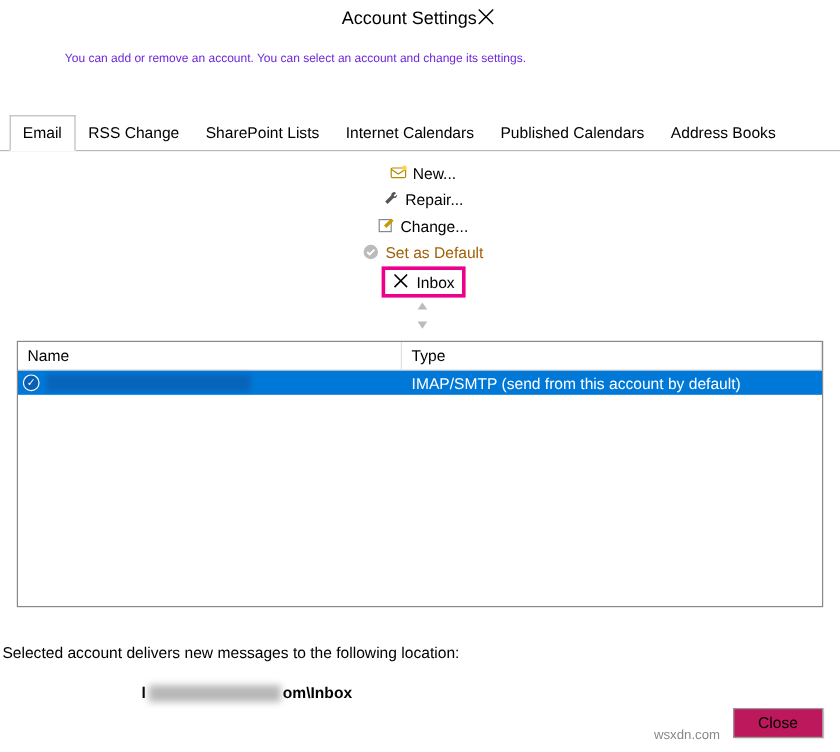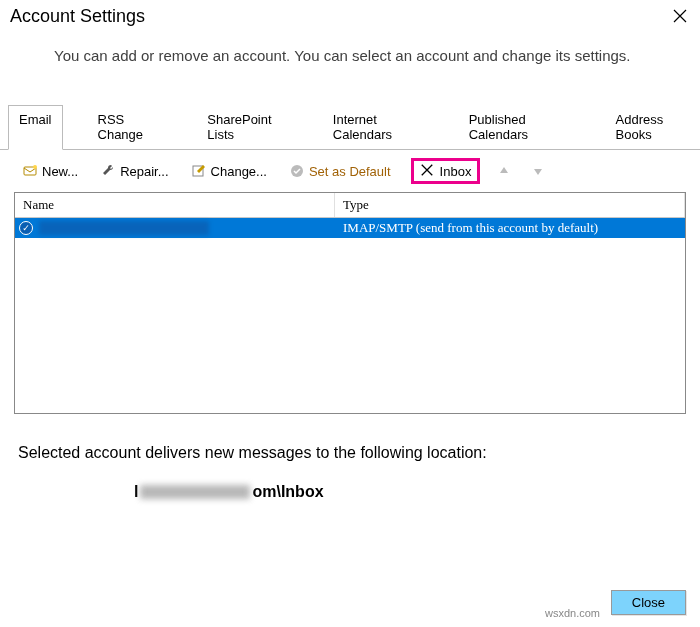--- a/index.html
+++ b/index.html
@@ -10,71 +10,71 @@
     background: #fff;
     color: #000;
     width: 700px;
     height: 627px;
     overflow: hidden;
     position: relative;
   }
   .titlebar {
     display: flex;
     align-items: center;
-    justify-content: space-between;
+    justify-content: center;
     padding: 6px 10px 2px 10px;
-    font-size: 18px;
+    font-size: 15px;
   }
   .close-x {
     width: 18px;
     height: 18px;
     font-size: 18px;
     text-align: center;
     line-height: 14px;
     cursor: pointer;
   }
   .header-block {
     padding: 14px 12px 36px 30px;
   }
   .header-title {
     font-weight: 700;
     color: #1b3a66;
     font-size: 14px;
   }
   .header-desc {
     padding-left: 24px;
     padding-top: 4px;
-    font-size: 15px;
-    color: #404040;
+    font-size: 10px;
+    color: #6d28d9;
   }
   .tabs {
     display: flex;
     padding-left: 8px;
     border-bottom: 1px solid #bbb;
     font-size: 13px;
     margin-top: 4px;
-    gap: 24px;
   }
   .tab {
     padding: 6px 10px 7px 10px;
     border: 1px solid transparent;
     cursor: pointer;
     position: relative;
     bottom: -1px;
   }
   .tab.active {
     border: 1px solid #bbb;
     border-bottom: 1px solid #fff;
     background: #fff;
   }
   .toolbar {
     display: flex;
     align-items: center;
     padding: 8px 14px 8px 18px;
-    gap: 14px;
+    gap: 2px;
+    flex-direction: column;
   }
   .tbtn {
     display: flex;
     align-items: center;
     gap: 4px;
     padding: 2px 4px;
     cursor: pointer;
     font-size: 13px;
   }
   .tbtn .ic {
@@ -93,21 +93,20 @@
     font-size: 13px;
     padding: 0 4px;
     cursor: pointer;
   }
   .table-wrap {
     margin: 0 14px;
     border: 1px solid #888;
     height: 222px;
     overflow: hidden;
     background: #fff;
-    font-family: Liberation Serif, serif;
   }
   .thead {
     display: flex;
     background: #fff;
     border-bottom: 1px solid #c8c8c8;
   }
   .th {
     padding: 4px 8px;
     border-right: 1px solid #e0e0e0;
     font-size: 13px;
@@ -147,22 +146,22 @@
   }
   .redact {
     height: 14px;
     background: #0a5fb3;
     flex: 1;
     max-width: 170px;
     filter: blur(2px);
     opacity: 0.8;
   }
   .location-block {
-    padding: 30px 18px 10px 18px;
-    font-size: 16px;
+    padding: 30px 18px 10px 2px;
+    font-size: 13px;
   }
   .loc-lines {
     padding-left: 116px;
     padding-top: 16px;
     line-height: 1.7;
   }
   .loc-line1 {
     display: flex;
     align-items: center;
     font-weight: 600;
@@ -181,21 +180,21 @@
     margin: 0 2px;
   }
   .footer {
     position: absolute;
     bottom: 0;
     right: 0;
     padding: 12px 14px;
   }
   .close-btn {
     border: 1px solid #999;
-    background: #7dd3fc;
+    background: #be185d;
     padding: 4px 20px;
     cursor: pointer;
     font-size: 13px;
     box-shadow: 1px 1px 0 rgba(0,0,0,0.1);
   }
   .watermark {
     position: absolute;
     bottom: 8px;
     right: 100px;
     font-size: 11px;

